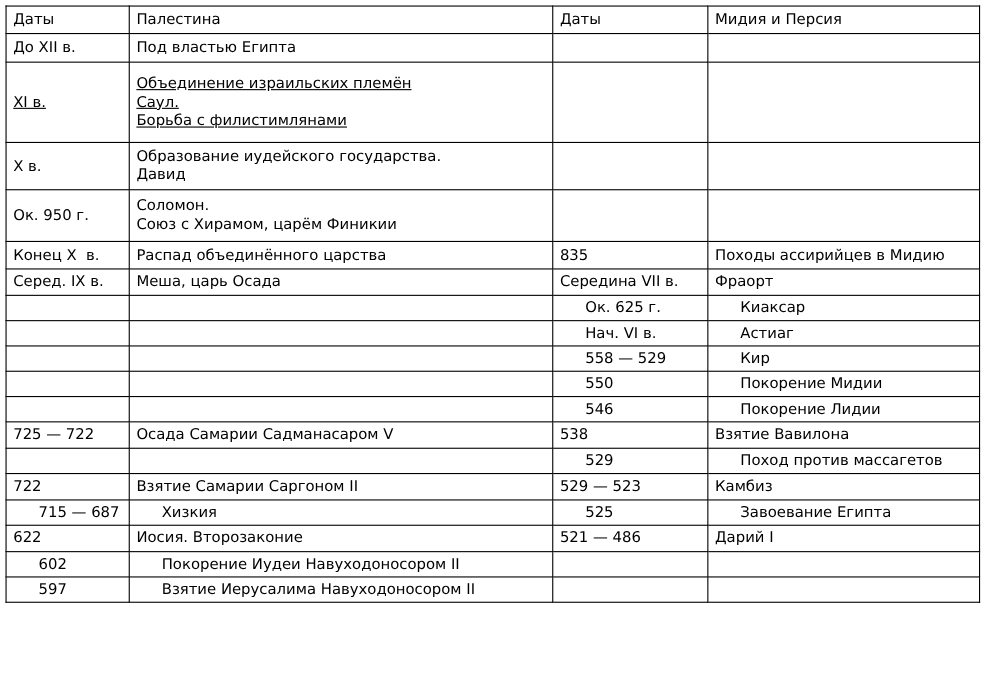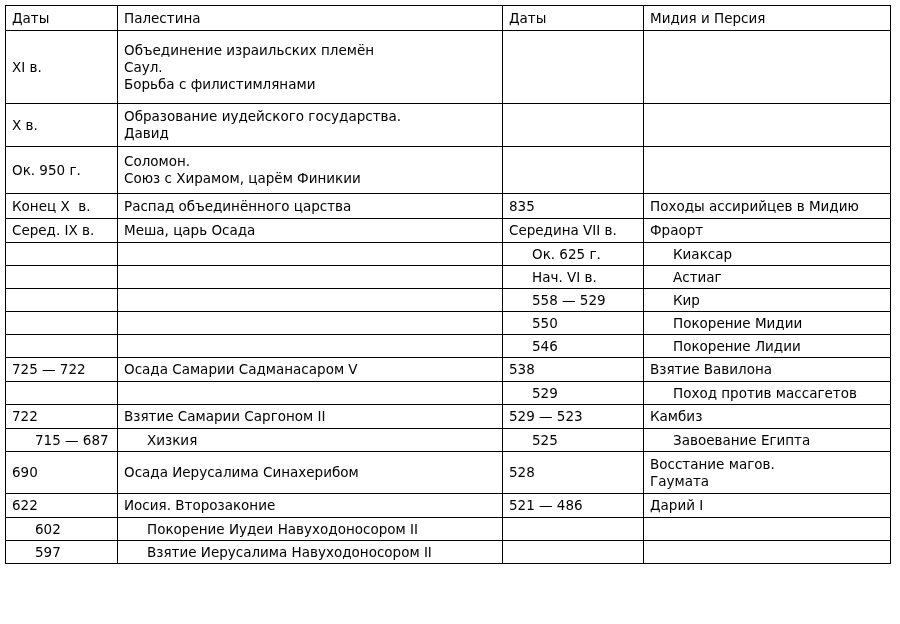--- a/index.html
+++ b/index.html
@@ -47,21 +47,21 @@
     text-align: left;
     height: 25px;
   }
   table.chrono td {
     text-align: left;
   }
   td.empty-cell { }
   .line { display: block; }
   
   tr.h-26 td { height: 26px; }
-  tr.h-61 td { height: 73px; }
+  tr.h-61 td { height: 73px; text-decoration: underline; }
   tr.h-43 td { height: 43px; }
   tr.h-47 td { height: 47px; }
   tr.h-25 td { height: 25px; }
   tr.h-44 td { height: 44px; }
   tr.h-24 td { height: 24px; }
   tr.h-23 td { height: 23px; padding-left: 29px; }
   tr.h-42 td { height: 42px; }
 </style>
 </head>
 <body>
@@ -76,20 +76,26 @@
     </colgroup>
     <thead>
       <tr>
         <th>Даты</th>
         <th>Палестина</th>
         <th>Даты</th>
         <th>Мидия и Персия</th>
       </tr>
     </thead>
     <tbody id="table-body">
+        <tr class="h-26">
+          <td><span class="line">До XII в.</span></td>
+          <td><span class="line">Под властью Египта</span></td>
+          <td class="empty-cell"></td>
+          <td class="empty-cell"></td>
+        </tr>
         <tr class="h-61">
           <td><span class="line">XI в.</span></td>
           <td><span class="line">Объединение израильских племён</span><span class="line">Саул.</span><span class="line">Борьба с филистимлянами</span></td>
           <td class="empty-cell"></td>
           <td class="empty-cell"></td>
         </tr>
         <tr class="h-43">
           <td><span class="line">X в.</span></td>
           <td><span class="line">Образование иудейского государства.</span><span class="line">Давид</span></td>
           <td class="empty-cell"></td>
@@ -160,26 +166,20 @@
           <td><span class="line">Взятие Самарии Саргоном II</span></td>
           <td><span class="line">529 — 523</span></td>
           <td><span class="line">Камбиз</span></td>
         </tr>
         <tr class="h-23">
           <td><span class="line">715 — 687</span></td>
           <td><span class="line">Хизкия</span></td>
           <td><span class="line">525</span></td>
           <td><span class="line">Завоевание Египта</span></td>
         </tr>
-        <tr class="h-42">
-          <td><span class="line">690</span></td>
-          <td><span class="line">Осада Иерусалима Синахерибом</span></td>
-          <td><span class="line">528</span></td>
-          <td><span class="line">Восстание магов.</span><span class="line">Гаумата</span></td>
-        </tr>
         <tr class="h-24">
           <td><span class="line">622</span></td>
           <td><span class="line">Иосия. Второзаконие</span></td>
           <td><span class="line">521 — 486</span></td>
           <td><span class="line">Дарий I</span></td>
         </tr>
         <tr class="h-23">
           <td><span class="line">602</span></td>
           <td><span class="line">Покорение Иудеи Навуходоносором II</span></td>
           <td class="empty-cell"></td>

